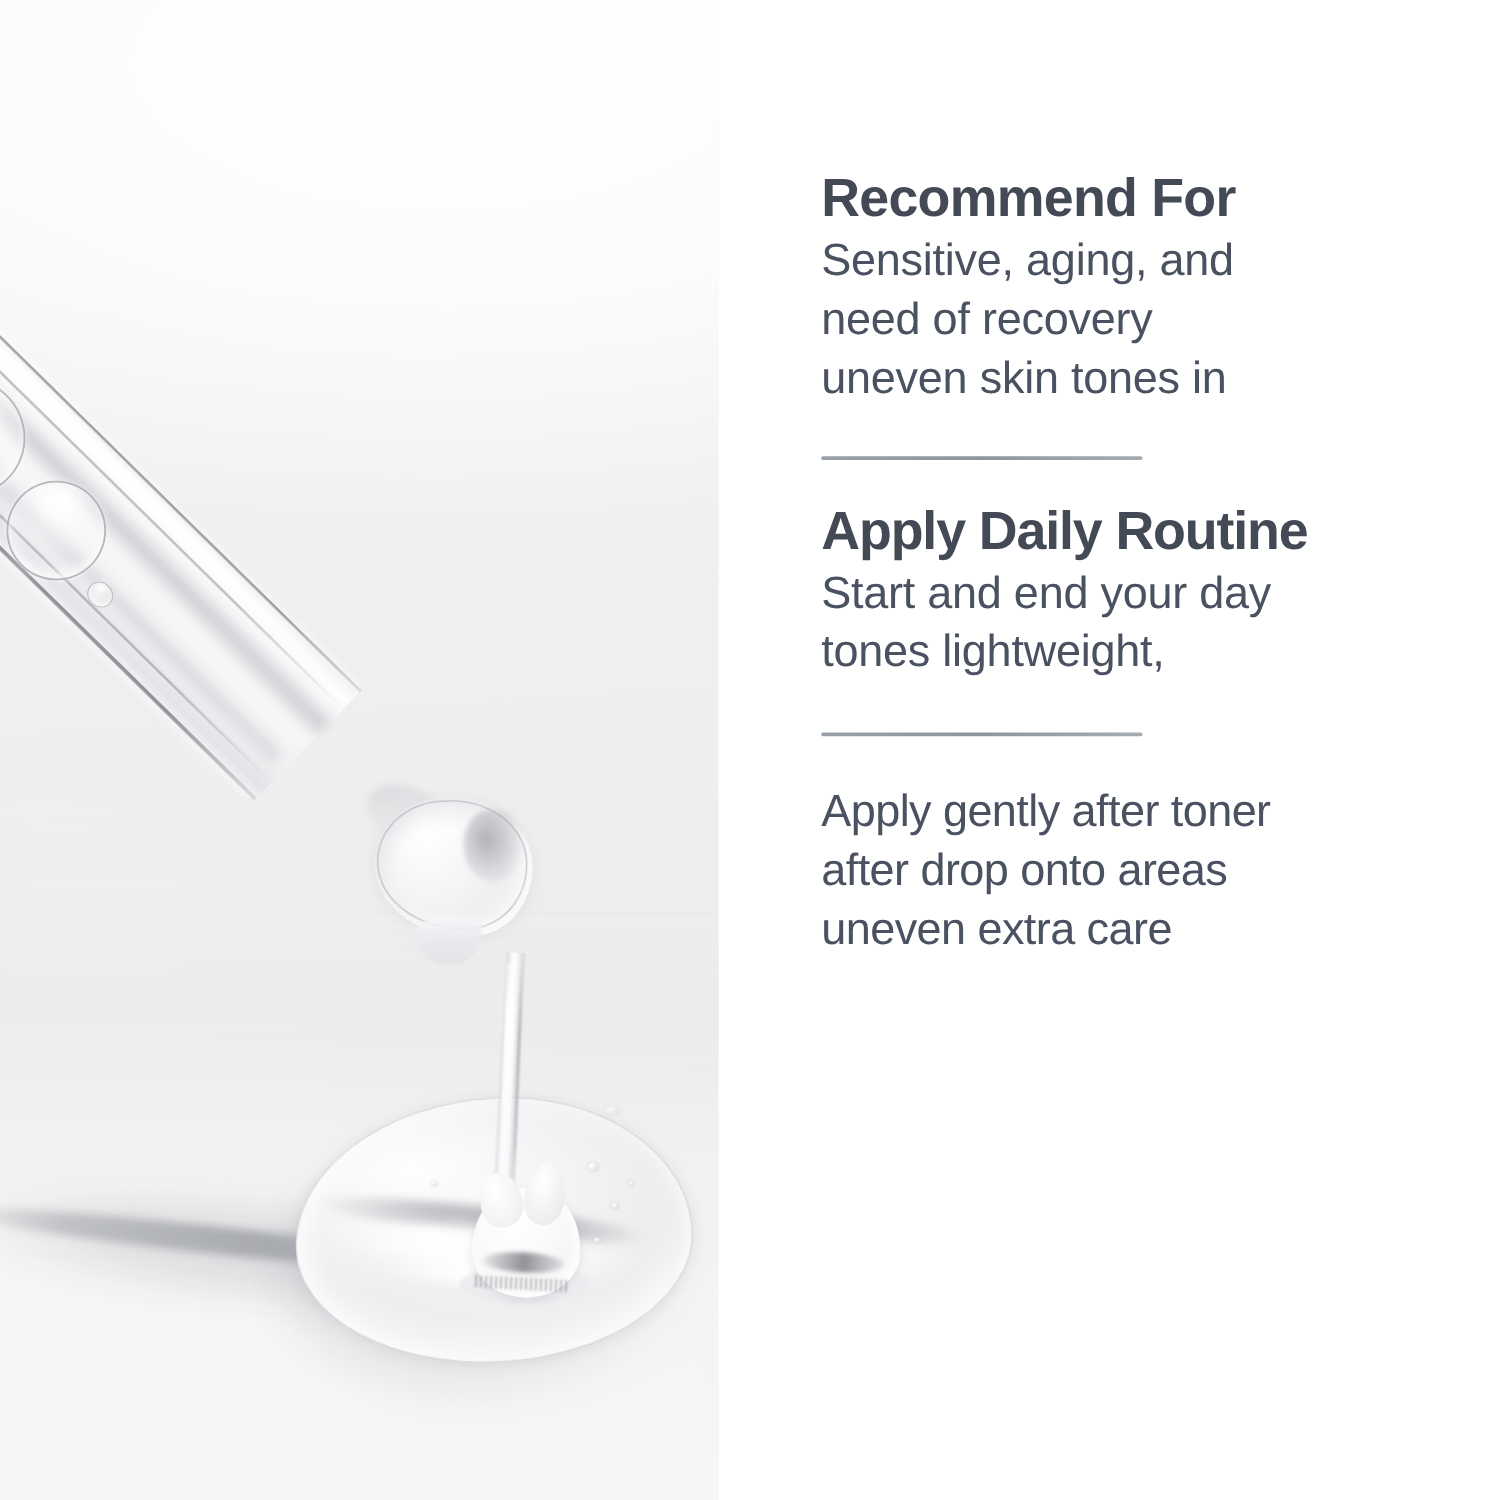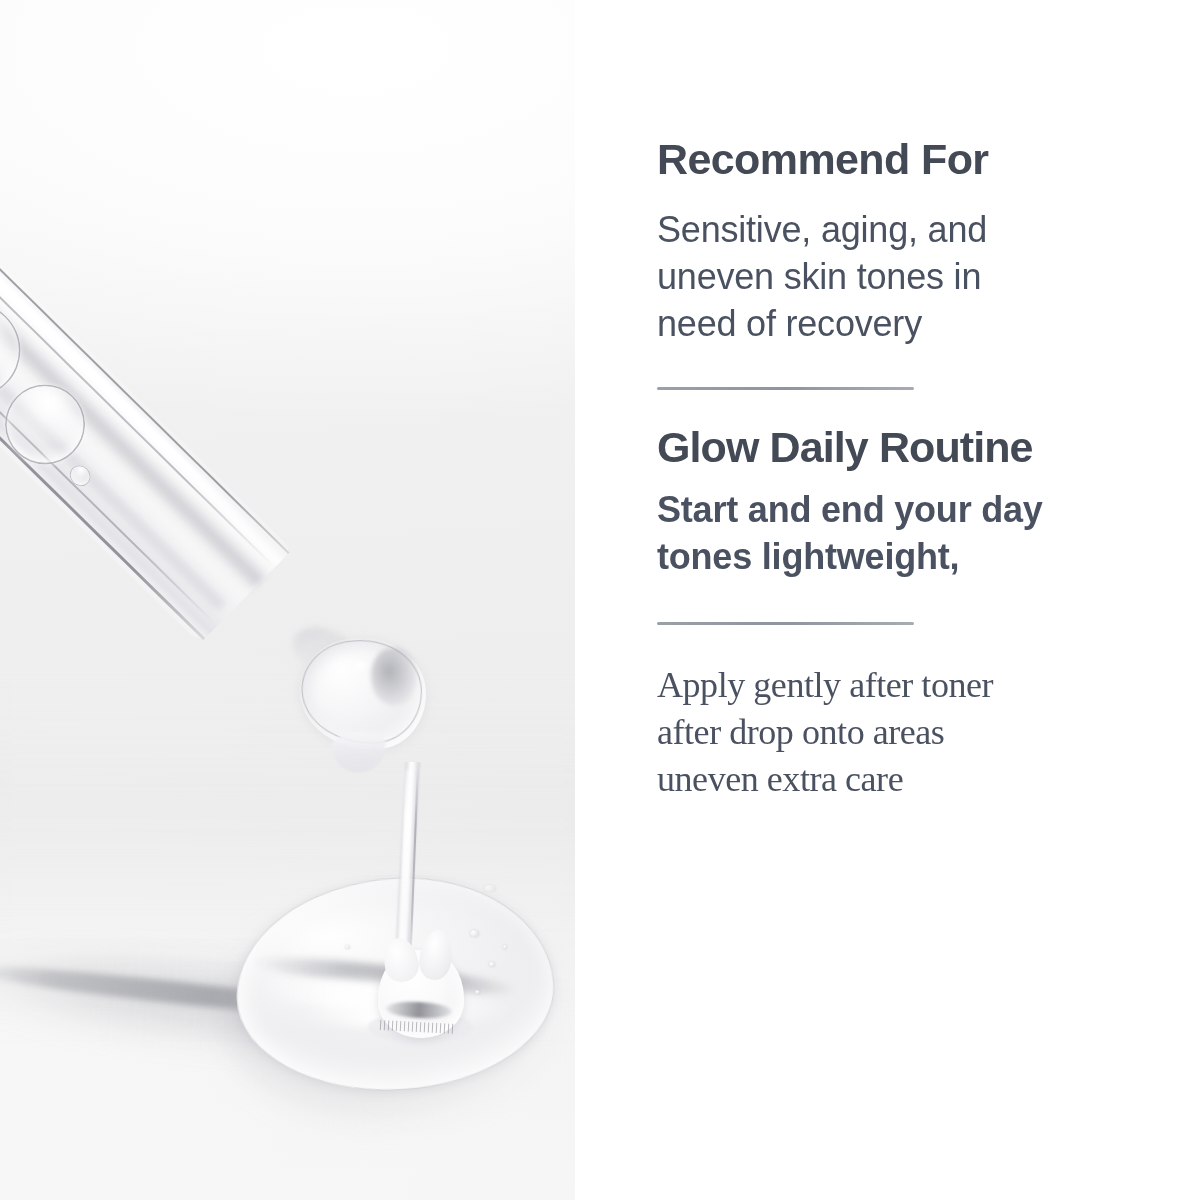--- a/index.html
+++ b/index.html
@@ -364,23 +364,23 @@
   .sec-body .ln{ display:block; white-space:nowrap; }
 
   .divider{
     width:257px; height:3px;
     background:linear-gradient(90deg,#9aa0a8 0%,#8f959e 50%,#a7acb4 100%);
     border-radius:2px;
     margin:41px 0 38px 0;
   }
 
   
-  #sec-1 .sec-body{ margin-top:26px; }
-  #sec-2 .sec-body{ margin-top:18px;font-weight:bold; }
-  #sec-3 .sec-body{ margin-top:8px;font-family:Liberation Serif, serif; }
+  #sec-1 .sec-body{ margin-top:4px; }
+  #sec-2 .sec-body{ margin-top:4px; }
+  #sec-3 .sec-body{ margin-top:8px; }
   #div-1{ margin:40px 0 36px 0; }
   #div-2{ margin:41px 0 37px 0; }
   #sec-2 .sec-title{ letter-spacing:-.9px; }
   #sec-3 .sec-body{ letter-spacing:-.45px; }
 </style>
 </head>
 <body>
 
 <div id="page">
 
@@ -444,29 +444,29 @@
     </div>
   </div>
 
   <div class="text-panel">
     <div class="sections">
 
       <div class="section" id="sec-1">
         <div class="sec-title">Recommend For</div>
         <div class="sec-body">
           <span class="ln">Sensitive, aging, and</span>
+          <span class="ln">need of recovery</span>
           <span class="ln">uneven skin tones in</span>
-          <span class="ln">need of recovery</span>
         </div>
       </div>
 
       <div class="divider" id="div-1"></div>
 
       <div class="section" id="sec-2">
-        <div class="sec-title">Glow Daily Routine</div>
+        <div class="sec-title">Apply Daily Routine</div>
         <div class="sec-body">
           <span class="ln">Start and end your day</span>
           <span class="ln">tones lightweight,</span>
         </div>
       </div>
 
       <div class="divider" id="div-2"></div>
 
       <div class="section" id="sec-3">
         <div class="sec-body">

